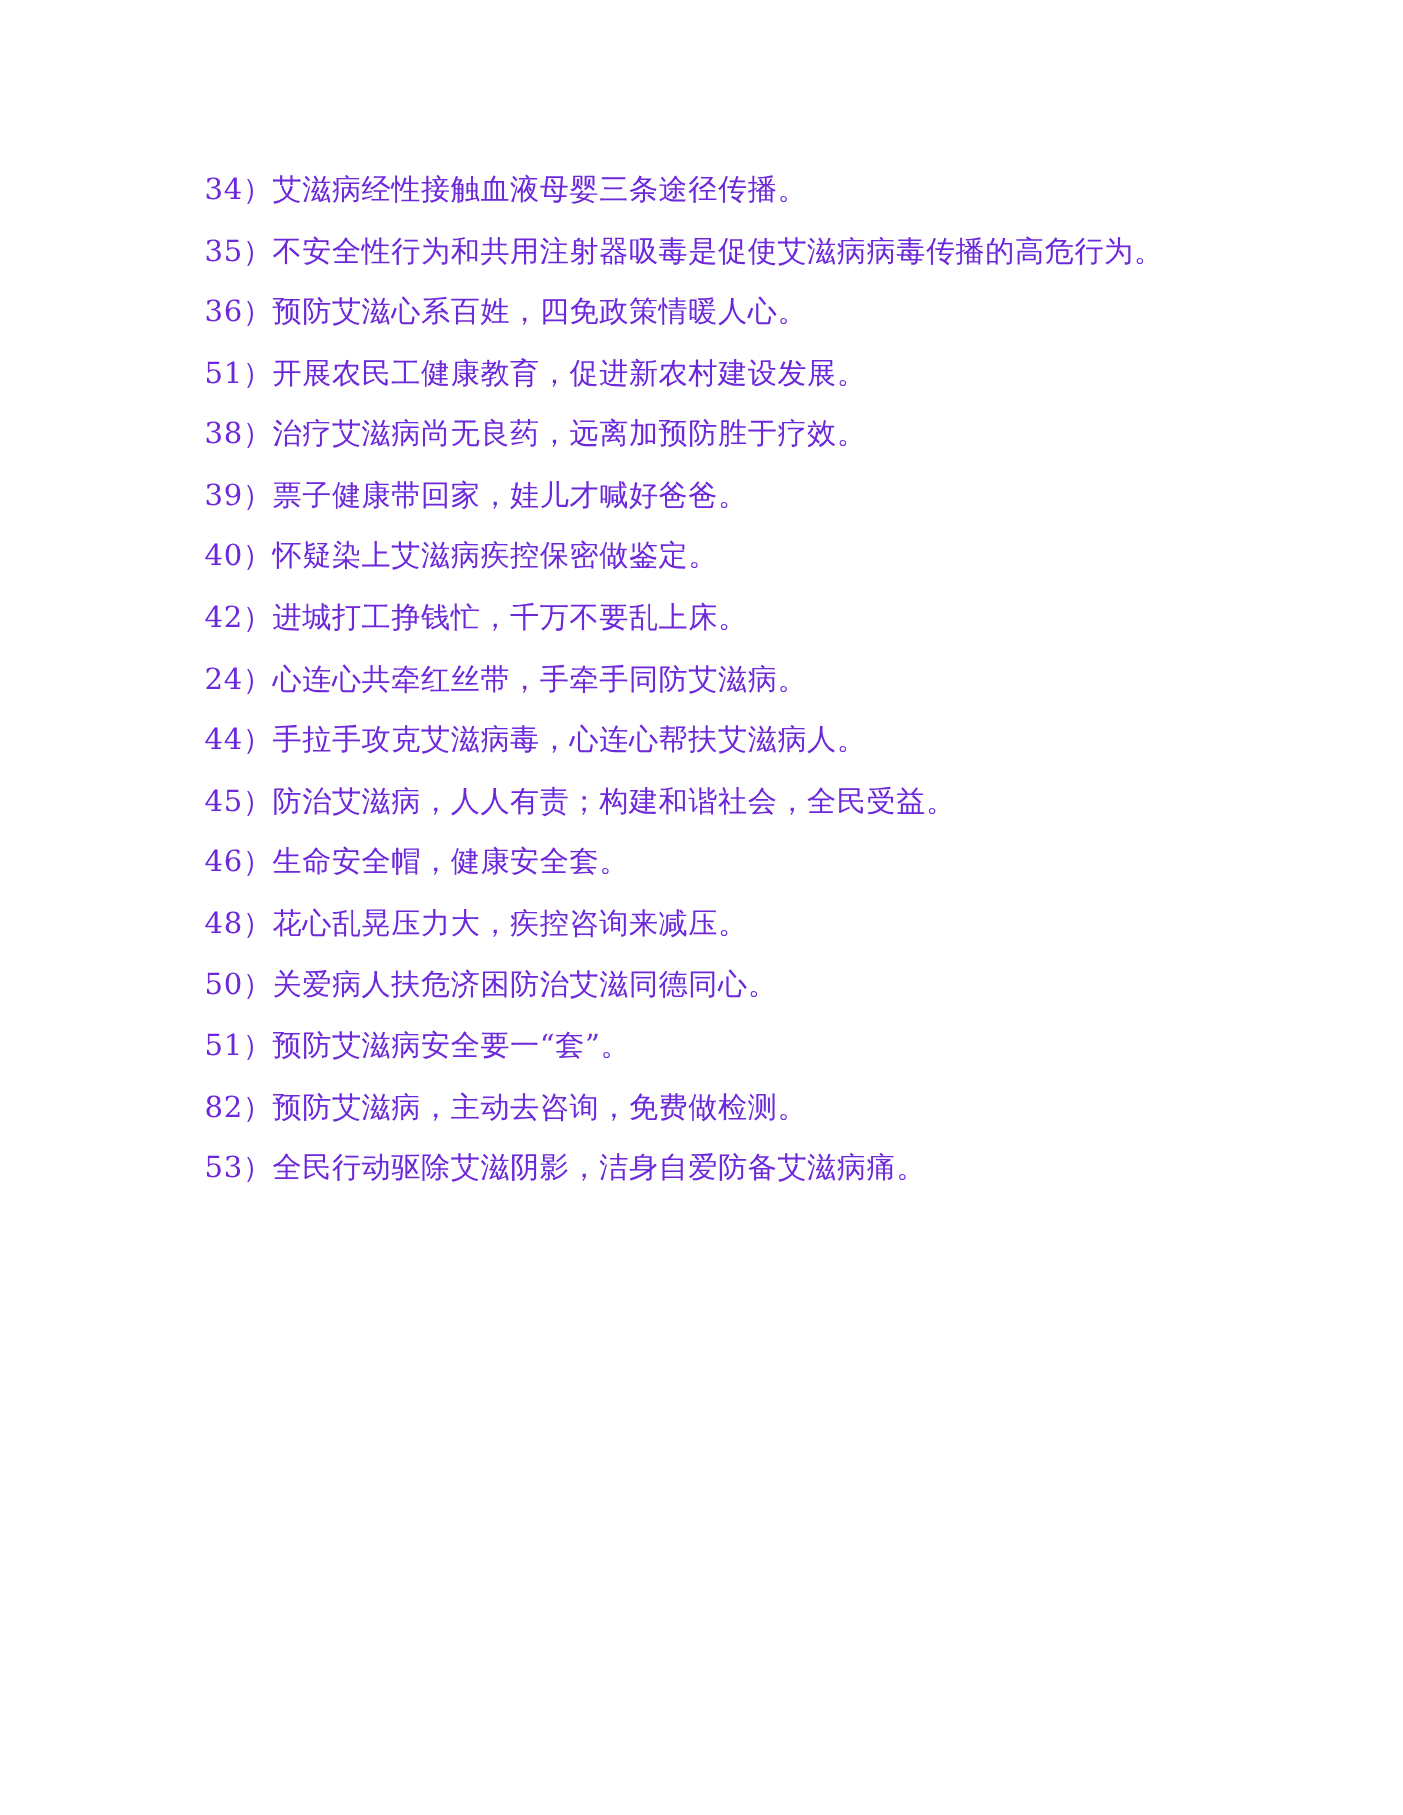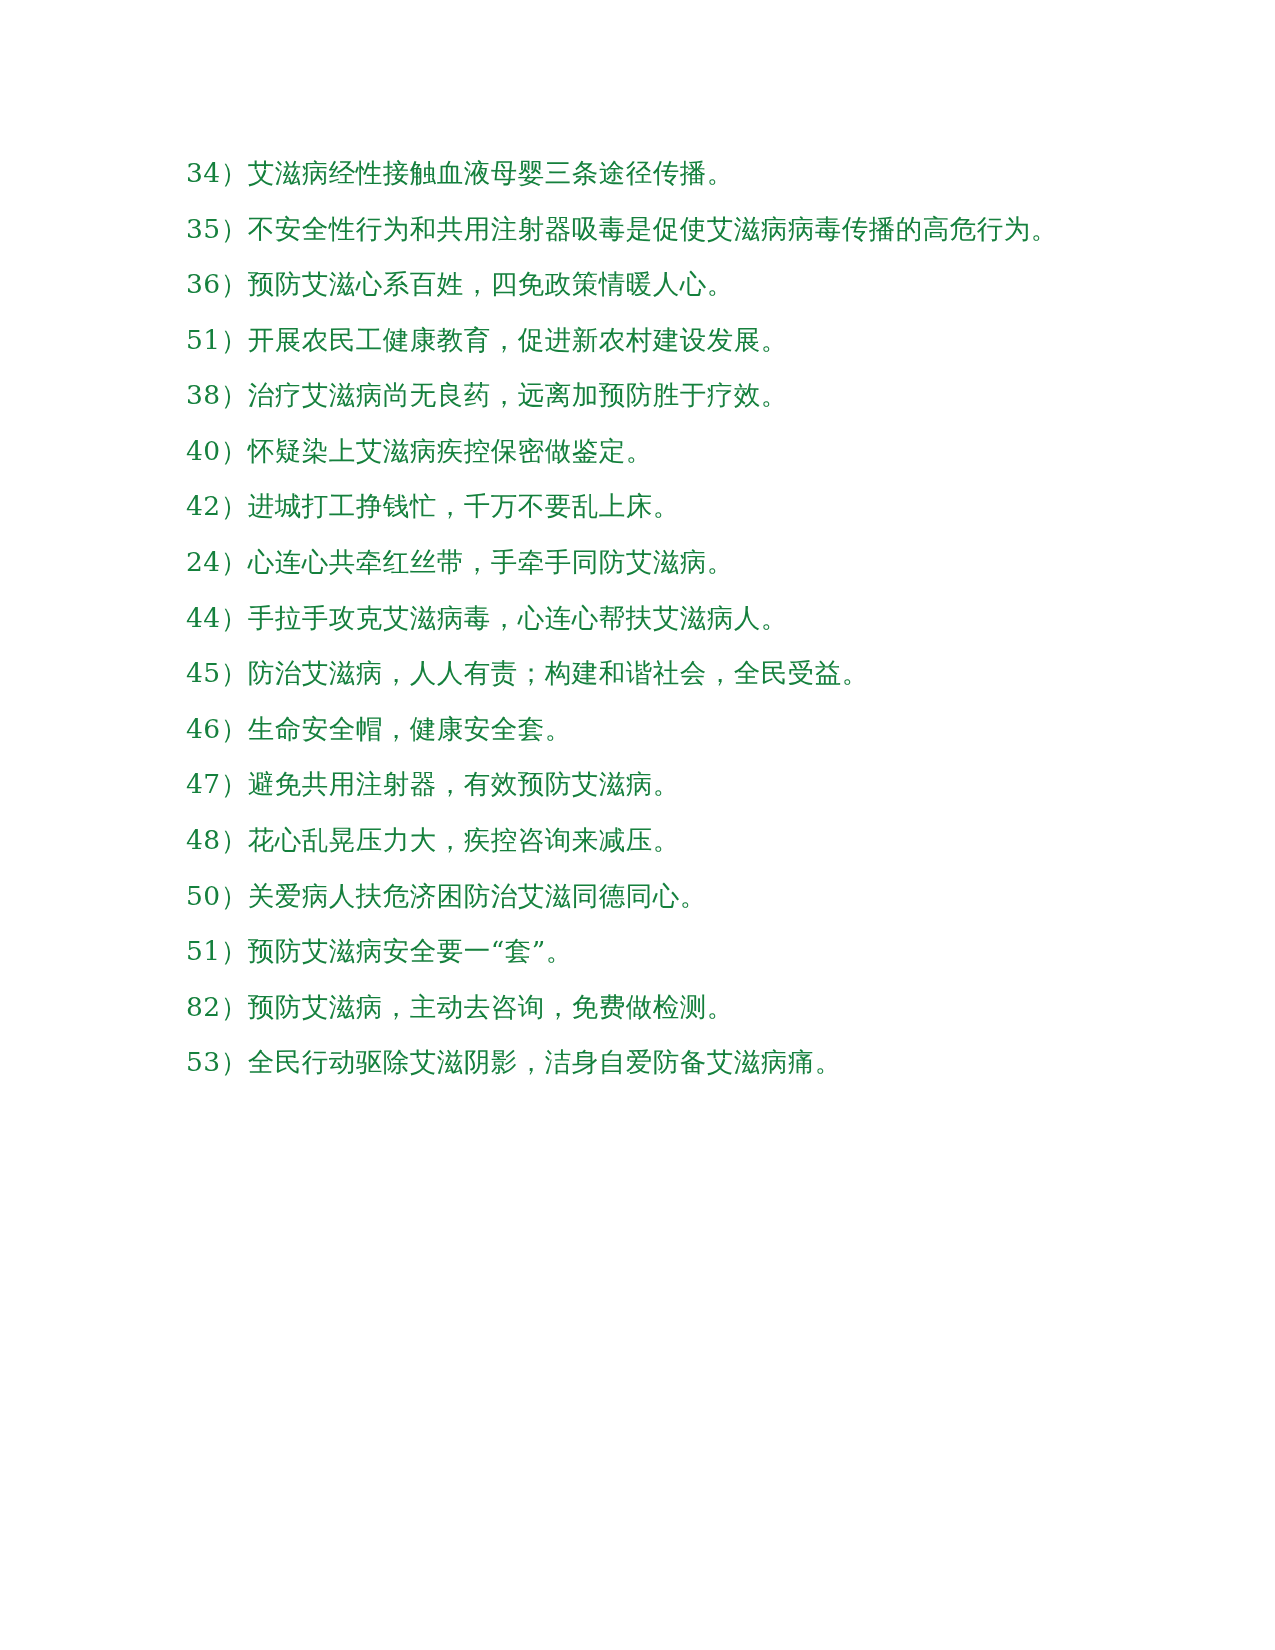--- a/index.html
+++ b/index.html
@@ -25,39 +25,39 @@
   }
   .para {
     font-size: 26.5px;
     line-height: 1.72;
     letter-spacing: 0.5px;
     margin: 0 0 10px 0;
     text-indent: 56px;
     text-align: justify;
     text-justify: inter-ideograph;
     word-break: break-all;
-    color: #15803d;
+    color: #6d28d9;
   }
 </style>
 </head>
 <body>
 
 <div class="page">
   <div class="doc-body">
     <p class="para">34）艾滋病经性接触血液母婴三条途径传播。</p>
     <p class="para">35）不安全性行为和共用注射器吸毒是促使艾滋病病毒传播的高危行为。</p>
     <p class="para">36）预防艾滋心系百姓，四免政策情暖人心。</p>
     <p class="para">51）开展农民工健康教育，促进新农村建设发展。</p>
     <p class="para">38）治疗艾滋病尚无良药，远离加预防胜于疗效。</p>
+    <p class="para">39）票子健康带回家，娃儿才喊好爸爸。</p>
     <p class="para">40）怀疑染上艾滋病疾控保密做鉴定。</p>
     <p class="para">42）进城打工挣钱忙，千万不要乱上床。</p>
     <p class="para">24）心连心共牵红丝带，手牵手同防艾滋病。</p>
     <p class="para">44）手拉手攻克艾滋病毒，心连心帮扶艾滋病人。</p>
     <p class="para">45）防治艾滋病，人人有责；构建和谐社会，全民受益。</p>
     <p class="para">46）生命安全帽，健康安全套。</p>
-    <p class="para">47）避免共用注射器，有效预防艾滋病。</p>
     <p class="para">48）花心乱晃压力大，疾控咨询来减压。</p>
     <p class="para">50）关爱病人扶危济困防治艾滋同德同心。</p>
     <p class="para">51）预防艾滋病安全要一“套”。</p>
     <p class="para">82）预防艾滋病，主动去咨询，免费做检测。</p>
     <p class="para">53）全民行动驱除艾滋阴影，洁身自爱防备艾滋病痛。</p>
   </div>
 </div>
 
 </body></html>

